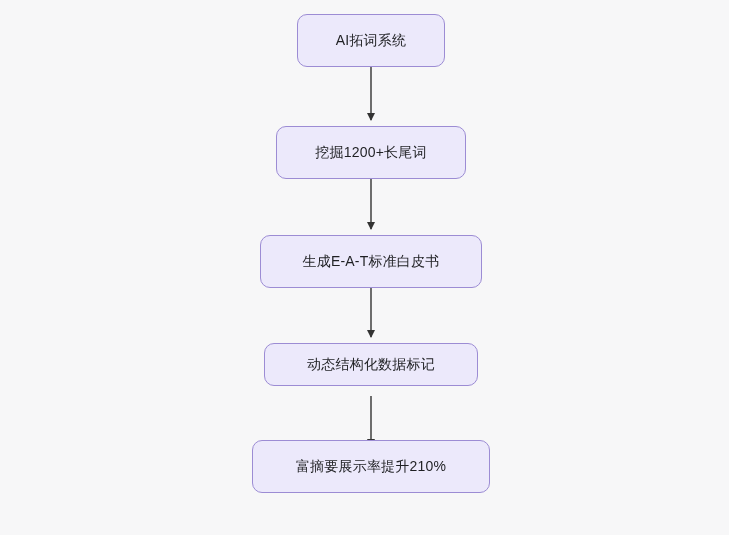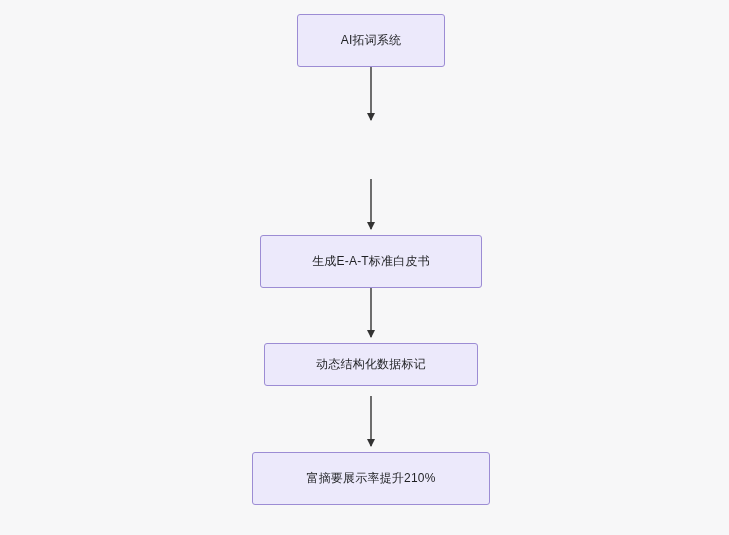--- a/index.html
+++ b/index.html
@@ -19,23 +19,23 @@
     height: 535px;
   }
   .node {
     position: absolute;
     box-sizing: border-box;
     display: flex;
     align-items: center;
     justify-content: center;
     background: #ece9fb;
     border: 1px solid #9c8cd4;
-    border-radius: 3px;
+    border-radius: 10px;
     color: #1f2023;
-    font-size: 12px;
+    font-size: 14px;
     line-height: 1.2;
     white-space: nowrap;
     letter-spacing: 0.2px;
   }
   .edge-layer {
     position: absolute;
     left: 0;
     top: 0;
     width: 729px;
     height: 535px;
@@ -56,26 +56,29 @@
     <line x1="371" y1="67" x2="371" y2="120" stroke="#333333" stroke-width="1.4" marker-end="url(#arrow)"></line>
     <line x1="371" y1="179" x2="371" y2="229" stroke="#333333" stroke-width="1.4" marker-end="url(#arrow)"></line>
     <line x1="371" y1="288" x2="371" y2="337" stroke="#333333" stroke-width="1.4" marker-end="url(#arrow)"></line>
     <line x1="371" y1="396" x2="371" y2="446" stroke="#333333" stroke-width="1.4" marker-end="url(#arrow)"></line>
   </svg>
 
   <div class="node" style="left:297px; top:14px; width:148px; height:53px;">
     <span>AI拓词系统</span>
   </div>
 
+  <div class="node" style="left:276px; top:126px; width:190px; height:53px;">
+    <span>挖掘1200+长尾词</span>
+  </div>
 
   <div class="node" style="left:260px; top:235px; width:222px; height:53px;">
     <span>生成E-A-T标准白皮书</span>
   </div>
 
   <div class="node" style="left:264px; top:343px; width:214px; height:43px;">
     <span>动态结构化数据标记</span>
   </div>
 
-  <div class="node" style="left:252px; top:452px; width:238px; height:53px;">
+  <div class="node" style="left:252px; top:440px; width:238px; height:53px;">
     <span>富摘要展示率提升210%</span>
   </div>
 
 </div>
 
 </body></html>

